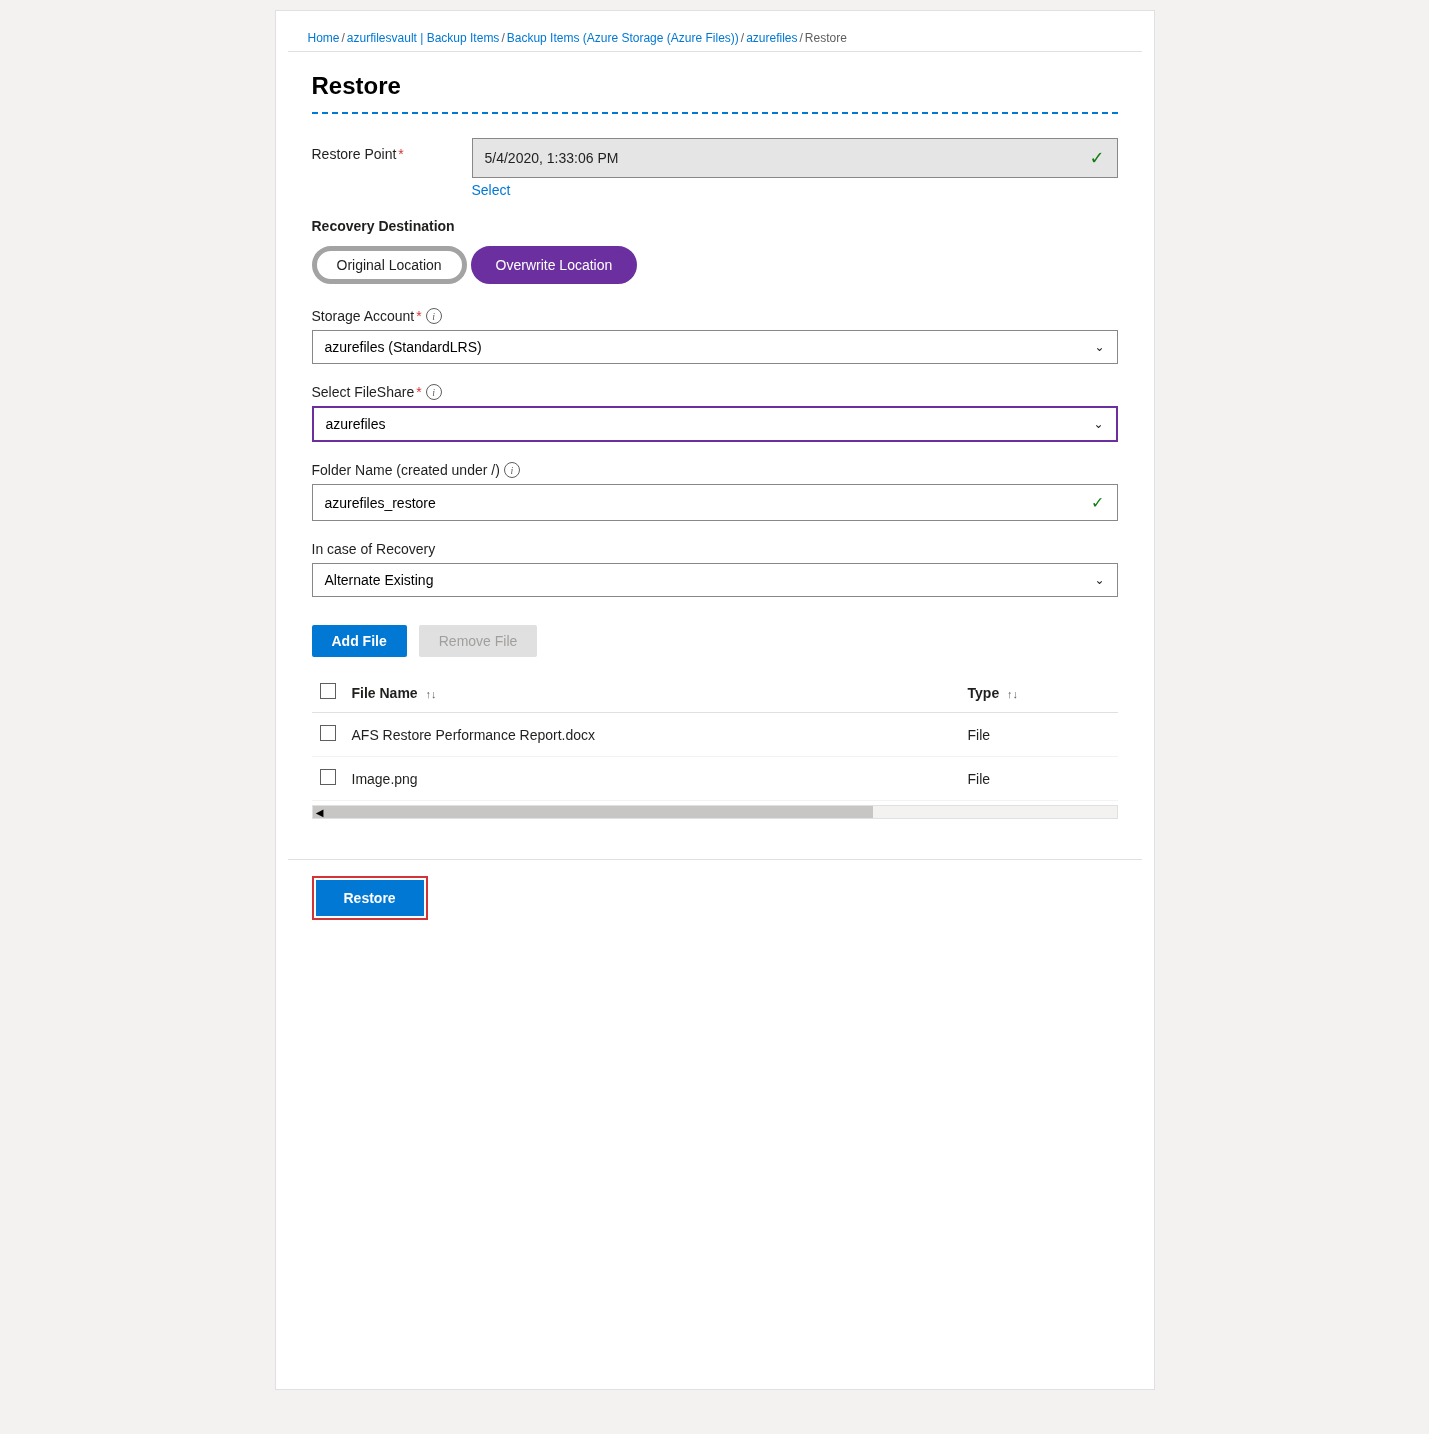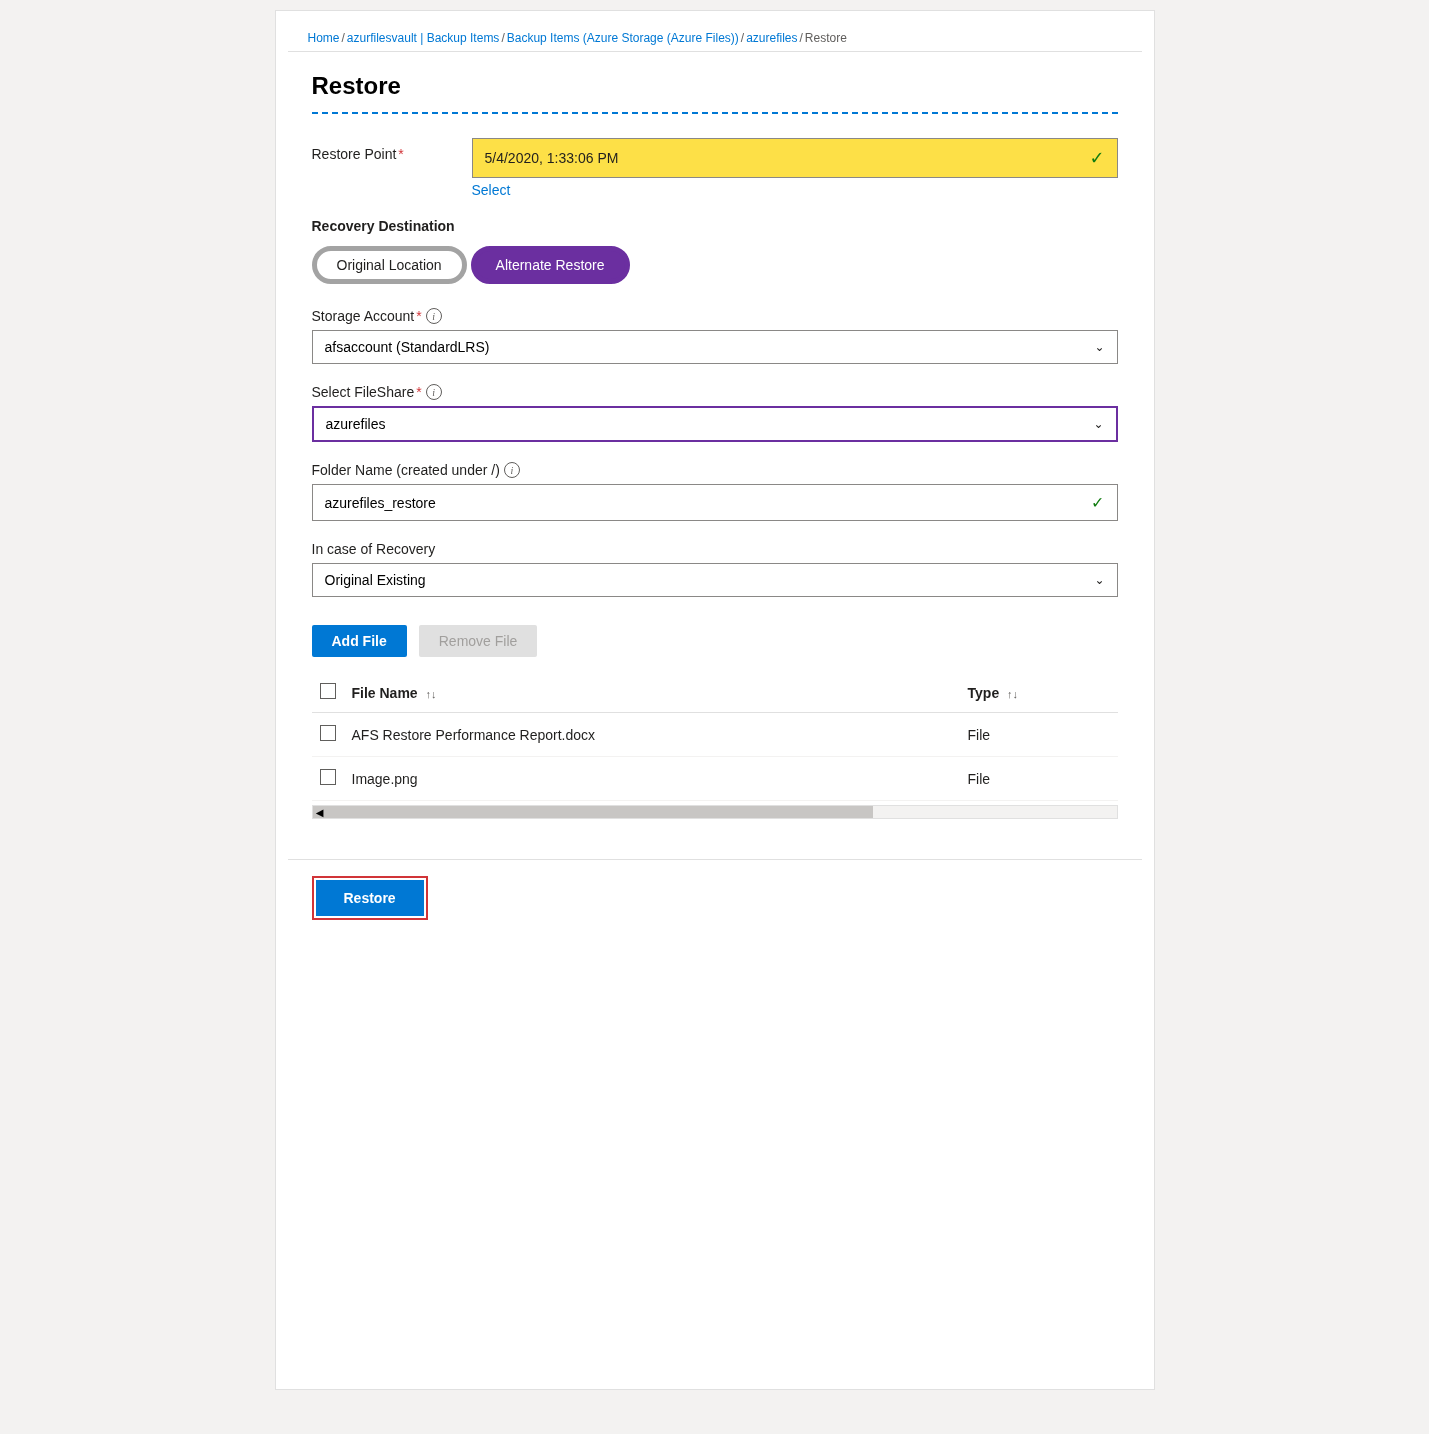--- a/index.html
+++ b/index.html
@@ -72,21 +72,21 @@
       font-style: italic;
       font-family: serif;
     }
     .restore-point-field {
       flex: 1;
       border: 1px solid #8a8886;
       padding: 8px 12px;
       display: flex;
       align-items: center;
       justify-content: space-between;
-      background: #fde047;
+      background: #e5e5e5;
       text-align: center;
     }
     .restore-point-value {
       color: #201f1e;
       font-size: 14px;
     }
     .check-icon {
       color: #107c10;
       font-size: 18px;
     }
@@ -320,34 +320,34 @@
           <span class="check-icon">✓</span>
         </div>
         <a class="select-link">Select</a>
       </div>
     </div>
 
     <div class="recovery-section">
       <div class="section-title">Recovery Destination</div>
       <div class="toggle-group">
         <button class="toggle-btn">Original Location</button>
-        <button class="toggle-btn active">Alternate Restore</button>
+        <button class="toggle-btn active">Overwrite Location</button>
       </div>
     </div>
 
     <div class="alternate-fields">
 
       <div class="field-section">
         <div class="field-label">
           <span>Storage Account</span>
           <span class="required-star">*</span>
           <span class="info-icon">i</span>
         </div>
         <div class="dropdown-field">
-          <span>afsaccount (StandardLRS)</span>
+          <span>azurefiles (StandardLRS)</span>
           <span class="dropdown-arrow">⌄</span>
         </div>
       </div>
 
       <div class="field-section">
         <div class="field-label">
           <span>Select FileShare</span>
           <span class="required-star">*</span>
           <span class="info-icon">i</span>
         </div>
@@ -366,21 +366,21 @@
           <span>azurefiles_restore</span>
           <span class="check-icon" style="font-size:16px;">✓</span>
         </div>
       </div>
 
       <div class="conflict-section">
         <div class="field-label">
           <span>In case of Recovery</span>
         </div>
         <div class="dropdown-field">
-          <span>Original Existing</span>
+          <span>Alternate Existing</span>
           <span class="dropdown-arrow">⌄</span>
         </div>
       </div>
     </div>
 
     <div style="margin-bottom: 16px; display: flex; align-items: center; gap: 8px;">
       <button class="btn-primary">Add File</button>
       <button class="btn-secondary">Remove File</button>
     </div>
 

